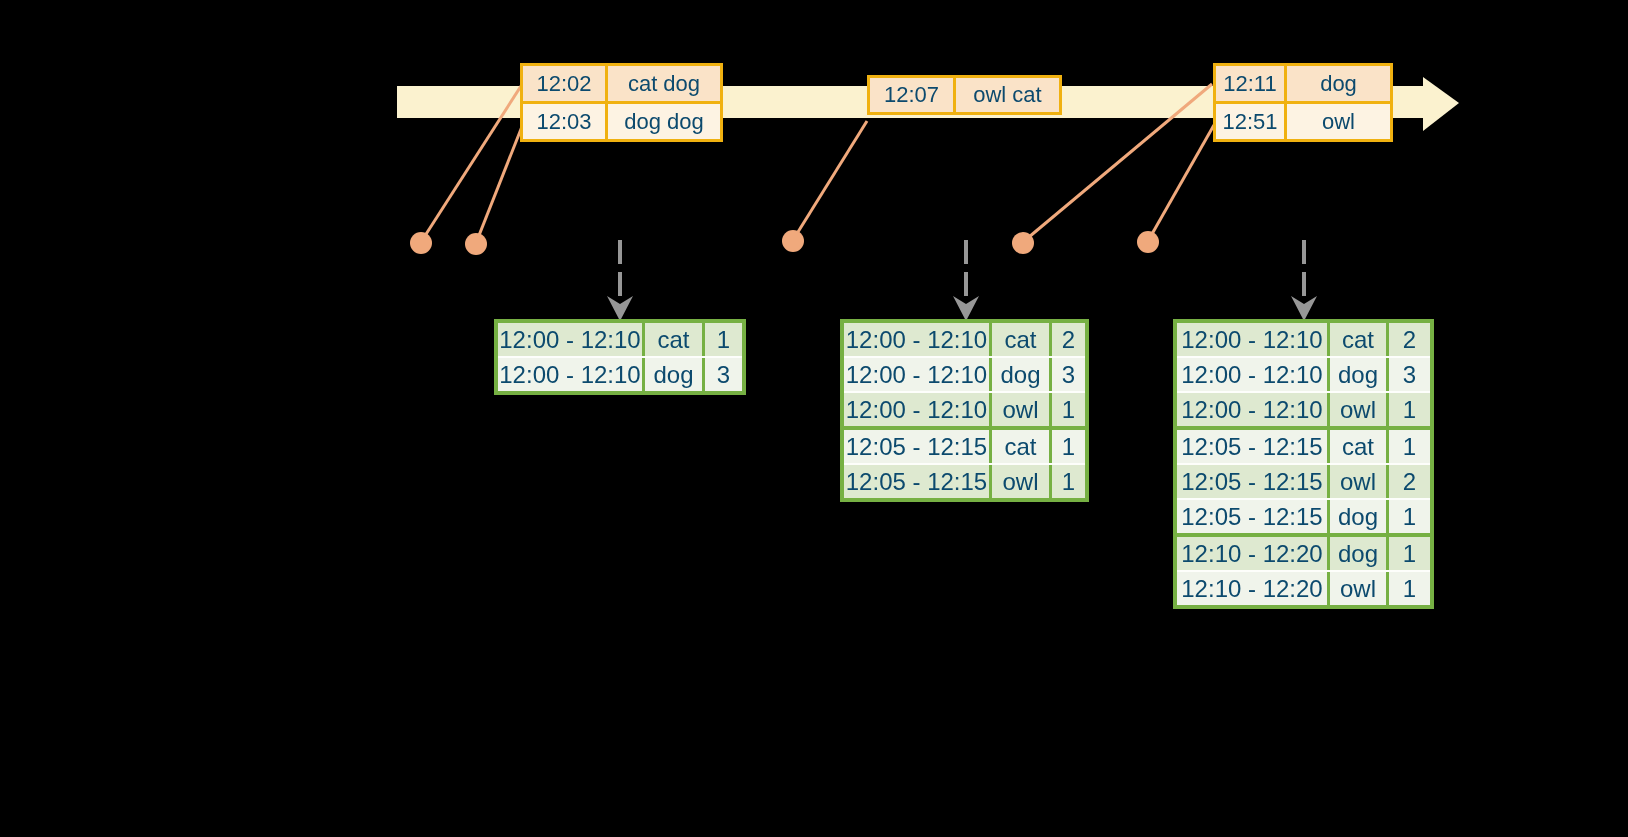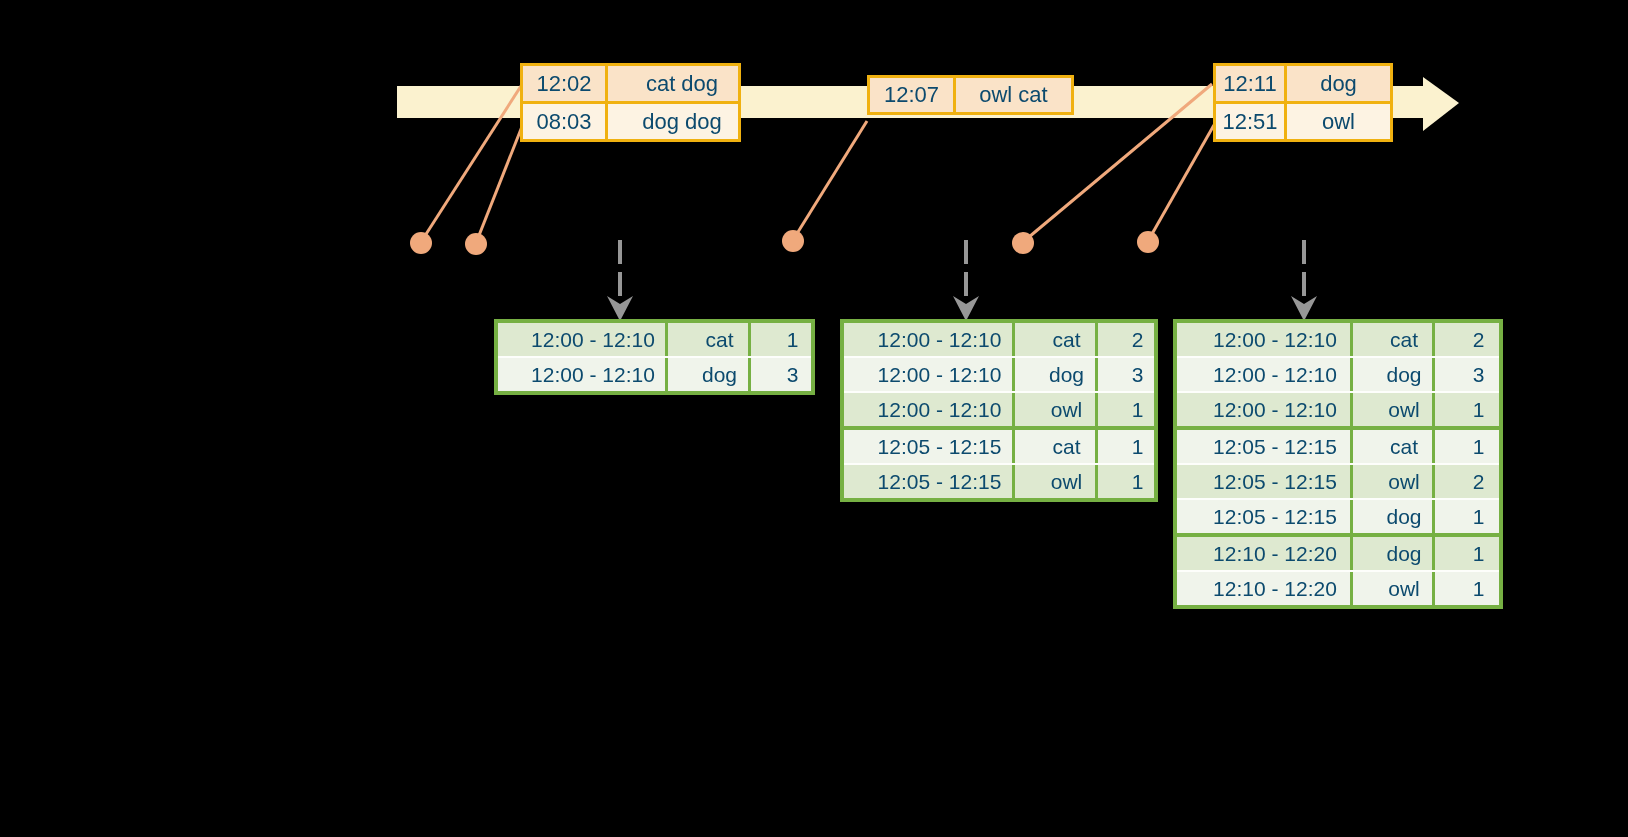--- a/index.html
+++ b/index.html
@@ -15,38 +15,38 @@
     display:flex;flex-direction:column;gap:3px;
   }
   .event-row{display:flex;gap:3px;}
   .event-row .cell{
     display:flex;align-items:center;justify-content:center;
     font-size:22px;height:35px;
   }
   .event-table .event-row:nth-child(odd) .cell{background:#fae3c8;}
   .event-table .event-row:nth-child(even) .cell{background:#fdf3e3;}
   #event-table-1{left:520px;top:63px;}
-  #event-table-1 .cell.time{width:82px;}  #event-table-1 .cell.words{width:112px;padding-left:18px;}
+  #event-table-1 .cell.time{width:82px;}  #event-table-1 .cell.words{width:112px;}
   #event-table-2{left:867px;top:75px;}
-  #event-table-2 .cell.time{width:83px;}  #event-table-2 .cell.words{width:115px;text-align:center;}
+  #event-table-2 .cell.time{width:83px;}  #event-table-2 .cell.words{width:103px;text-align:center;}
   #event-table-2 .cell{height:34px;}
   #event-table-3{left:1213px;top:63px;}
   #event-table-3 .cell.time{width:68px;}  #event-table-3 .cell.words{width:103px;}
 
   
   .result-table{
     position:absolute;background:#76b043;border:4px solid #76b043;
     display:flex;flex-direction:column;
   }
   .result-row{display:flex;}
   .result-row + .result-row{border-top:2px solid #fdfefb;}
   .result-row.group-start{border-top:4px solid #76b043;}
   .result-row .cell{
     display:flex;align-items:center;justify-content:center;
-    font-size:21px;height:33px;border-right:3px solid #76b043;padding-left:23px;
+    font-size:24px;height:33px;border-right:3px solid #76b043;
   }
   .result-row .cell:last-child{border-right:none;}
   .result-table .result-row:nth-child(odd) .cell{background:#dee9d0;}
   .result-table .result-row:nth-child(even) .cell{background:#f0f4eb;}
   #result-table-1{left:494px;top:319px;}
   #result-table-1 .cell.window{width:144px;} #result-table-1 .cell.word{width:57px;} #result-table-1 .cell.count{width:37px;}
   #result-table-2{left:840px;top:319px;}
   #result-table-2 .cell.window{width:145px;} #result-table-2 .cell.word{width:57px;} #result-table-2 .cell.count{width:33px;}
   #result-table-3{left:1173px;top:319px;}
   #result-table-3 .cell.window{width:150px;} #result-table-3 .cell.word{width:56px;} #result-table-3 .cell.count{width:41px;}
@@ -90,21 +90,21 @@
       <polygon points="1291,296 1304,321 1317,296 1304,304" fill="#979797"></polygon>
     </g>
   </svg>
 
   <div class="event-table" id="event-table-1">
     <div class="event-row">
       <div class="cell time">12:02</div>
       <div class="cell words">cat dog</div>
     </div>
     <div class="event-row">
-      <div class="cell time">08:03</div>
+      <div class="cell time">12:03</div>
       <div class="cell words">dog dog</div>
     </div>
   </div>
 
   <div class="event-table" id="event-table-2">
     <div class="event-row">
       <div class="cell time">12:07</div>
       <div class="cell words">owl cat</div>
     </div>
   </div>

